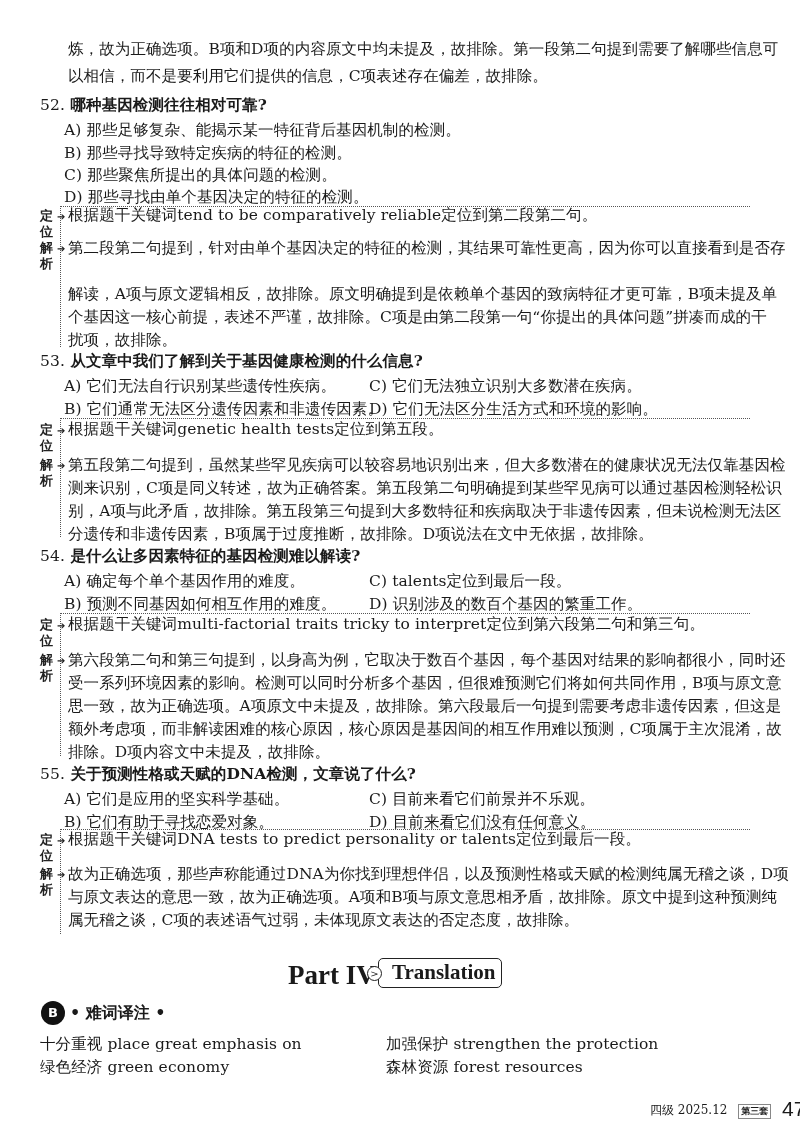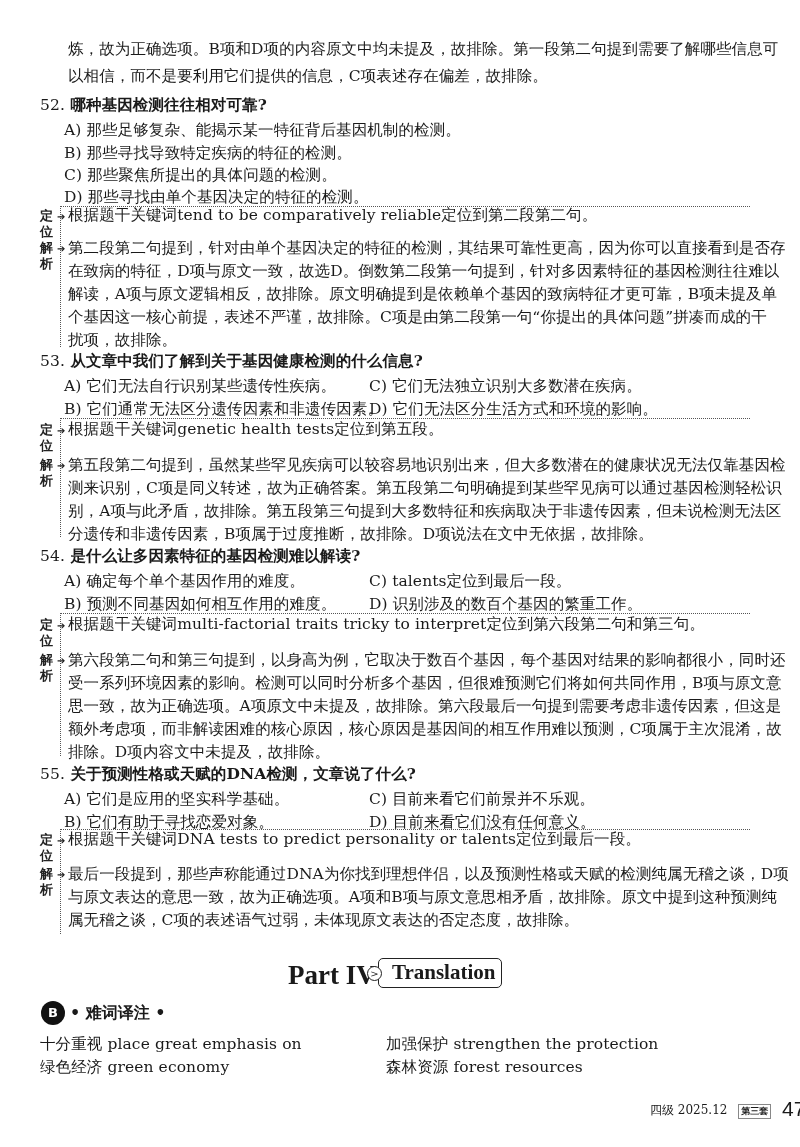--- a/index.html
+++ b/index.html
@@ -78,21 +78,20 @@
   <div class="line opt" style="left:64px; top:165px;">C) 那些聚焦所提出的具体问题的检测。</div>
   <div class="line opt" style="left:64px; top:187px;">D) 那些寻找由单个基因决定的特征的检测。</div>
 
   <div class="box" style="top:206px; height:140px;"></div>
   <div class="tag" style="top:208px;"><span>定</span><br><span>位</span></div>
   <span class="arrow" style="top:212px;">➔</span>
   <div class="line" style="left:68px; top:205px;">根据题干关键词tend to be comparatively reliable定位到第二段第二句。</div>
   <div class="tag" style="top:240px;"><span>解</span><br><span>析</span></div>
   <span class="arrow" style="top:244px;">➔</span>
   <div class="line" style="left:68px; top:238px;">第二段第二句提到，针对由单个基因决定的特征的检测，其结果可靠性更高，因为你可以直接看到是否存</div>
-  <div class="line" style="left:68px; top:261px;">在致病的特征，D项与原文一致，故选D。倒数第二段第一句提到，针对多因素特征的基因检测往往难以</div>
   <div class="line" style="left:68px; top:284px;">解读，A项与原文逻辑相反，故排除。原文明确提到是依赖单个基因的致病特征才更可靠，B项未提及单</div>
   <div class="line" style="left:68px; top:307px;">个基因这一核心前提，表述不严谨，故排除。C项是由第二段第一句“你提出的具体问题”拼凑而成的干</div>
   <div class="line" style="left:68px; top:330px;">扰项，故排除。</div>
 
   <div class="line q" style="left:40px; top:351px;">
     <span class="q-num">53.</span>
     <span>从文章中我们了解到关于基因健康检测的什么信息?</span>
   </div>
   <div class="line opt" style="left:64px; top:376px;">A) 它们无法自行识别某些遗传性疾病。</div>
   <div class="line opt" style="left:369px; top:376px;">C) 它们无法独立识别大多数潜在疾病。</div>
@@ -139,21 +138,21 @@
   <div class="line opt" style="left:369px; top:789px;">C) 目前来看它们前景并不乐观。</div>
   <div class="line opt" style="left:64px; top:812px;">B) 它们有助于寻找恋爱对象。</div>
   <div class="line opt" style="left:369px; top:812px;">D) 目前来看它们没有任何意义。</div>
 
   <div class="box" style="top:829px; height:104px;"></div>
   <div class="tag" style="top:832px;"><span>定</span><br><span>位</span></div>
   <span class="arrow" style="top:836px;">➔</span>
   <div class="line" style="left:68px; top:829px;">根据题干关键词DNA tests to predict personality or talents定位到最后一段。</div>
   <div class="tag" style="top:866px;"><span>解</span><br><span>析</span></div>
   <span class="arrow" style="top:870px;">➔</span>
-  <div class="line" style="left:68px; top:864px;">最后一段提到，那些声称能通过DNA为你找到理想伴侣，以及预测性格或天赋的检测纯属无稽之谈，D项</div>
+  <div class="line" style="left:68px; top:864px;">故为正确选项，那些声称能通过DNA为你找到理想伴侣，以及预测性格或天赋的检测纯属无稽之谈，D项</div>
   <div class="line" style="left:68px; top:887px;">与原文表达的意思一致，故为正确选项。A项和B项与原文意思相矛盾，故排除。原文中提到这种预测纯</div>
   <div class="line" style="left:68px; top:910px;">属无稽之谈，C项的表述语气过弱，未体现原文表达的否定态度，故排除。</div>
 
   <div class="part-title">Part IV</div>
   <div class="part-pill">
     <span class="pill-circle">&gt;</span>
     <span class="pill-label">Translation</span>
   </div>
 
   <div class="vocab-icon">B</div>

